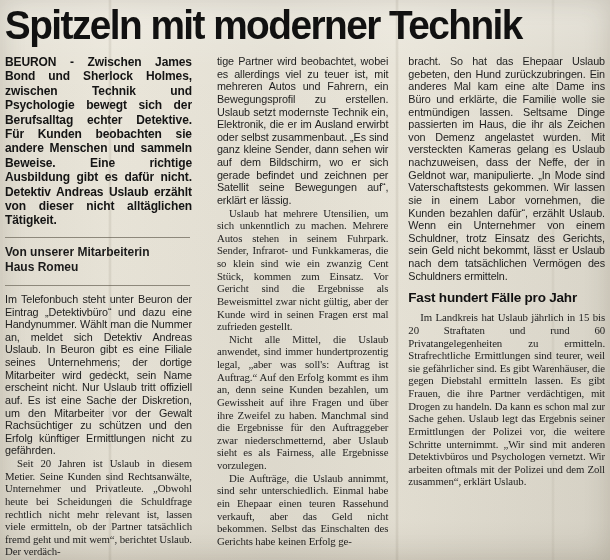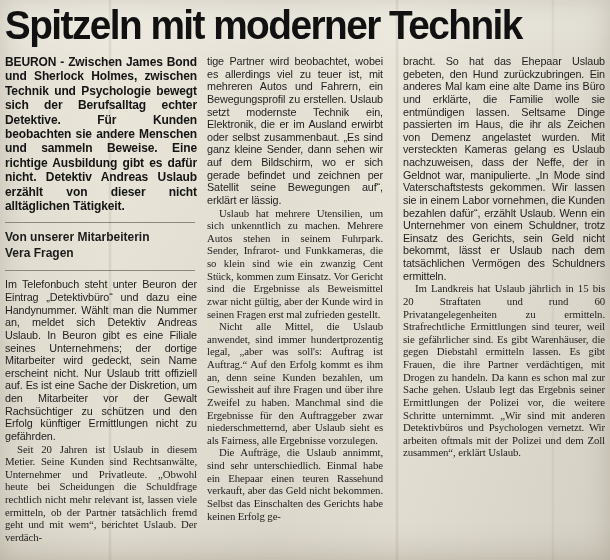--- a/index.html
+++ b/index.html
@@ -40,21 +40,21 @@
     transform-origin: left center;
   }
 
   .cols {
     position: absolute;
     left: 5px; right: 5px; top: 55px; bottom: 0;
     display: flex;
   }
   .col { text-align: justify; }
   .col1 { width: 192px; margin-right: 10px; }
-  .col2 { width: 176px; margin-right: 20px; }
+  .col2 { width: 176px; margin-right: 20px; margin-left: 15px; }
   .col3 { width: 202px; }
 
   p { margin: 0; }
   .lead {
     font-weight: bold;
     font-size: 12px;
     line-height: 1.2;
     letter-spacing: -0.1px;
     color: #141414;
   }
@@ -92,36 +92,37 @@
 
   <h1 class="headline">Spitzeln mit moderner Technik</h1>
 
   <div class="cols">
 
     <div class="col col1">
       <p class="lead">BEURON - Zwischen James Bond und Sherlock Holmes, zwischen Technik und Psychologie bewegt sich der Berufsalltag echter Detektive. Für Kunden beobachten sie andere Menschen und sammeln Beweise. Eine richtige Ausbildung gibt es dafür nicht. Detektiv Andreas Uslaub erzählt von dieser nicht alltäglichen Tätigkeit.</p>
       <div class="rule"></div>
       <p class="byline">
         <span>Von unserer Mitarbeiterin</span><br>
-        <span>Vera Fragen</span>
+        <span>Haus Romeu</span>
       </p>
       <div class="rule"></div>
       <p class="body">Im Telefonbuch steht unter Beuron der Eintrag „Detektivbüro“ und dazu eine Handynummer. Wählt man die Nummer an, meldet sich Detektiv Andreas Uslaub. In Beuron gibt es eine Filiale seines Unternehmens; der dortige Mitarbeiter wird gedeckt, sein Name erscheint nicht. Nur Uslaub tritt offiziell auf. Es ist eine Sache der Diskretion, um den Mitarbeiter vor der Gewalt Rachsüchtiger zu schützen und den Erfolg künftiger Ermittlungen nicht zu gefährden.</p>
       <p class="body indent">Seit 20 Jahren ist Uslaub in diesem Metier. Seine Kunden sind Rechtsanwälte, Unternehmer und Privatleute. „Obwohl heute bei Scheidungen die Schuldfrage rechtlich nicht mehr relevant ist, lassen viele ermitteln, ob der Partner tatsächlich fremd geht und mit wem“, berichtet Uslaub. Der verdäch-</p>
     </div>
 
     <div class="col col2">
       <p class="body">tige Partner wird beobachtet, wobei es allerdings viel zu teuer ist, mit mehreren Autos und Fahrern, ein Bewegungsprofil zu erstellen. Uslaub setzt modernste Technik ein, Elektronik, die er im Ausland erwirbt oder selbst zusammenbaut. „Es sind ganz kleine Sender, dann sehen wir auf dem Bildschirm, wo er sich gerade befindet und zeichnen per Satellit seine Bewegungen auf“, erklärt er lässig.</p>
       <p class="body indent">Uslaub hat mehrere Utensilien, um sich unkenntlich zu machen. Mehrere Autos stehen in seinem Fuhrpark. Sender, Infrarot- und Funkkameras, die so klein sind wie ein zwanzig Cent Stück, kommen zum Einsatz. Vor Gericht sind die Ergebnisse als Beweismittel zwar nicht gültig, aber der Kunde wird in seinen Fragen erst mal zufrieden gestellt.</p>
       <p class="body indent">Nicht alle Mittel, die Uslaub anwendet, sind immer hundertprozentig legal, „aber was soll's: Auftrag ist Auftrag.“ Auf den Erfolg kommt es ihm an, denn seine Kunden bezahlen, um Gewissheit auf ihre Fragen und über ihre Zweifel zu haben. Manchmal sind die Ergebnisse für den Auftraggeber zwar niederschmetternd, aber Uslaub sieht es als Fairness, alle Ergebnisse vorzulegen.</p>
       <p class="body indent">Die Aufträge, die Uslaub annimmt, sind sehr unterschiedlich. Einmal habe ein Ehepaar einen teuren Rassehund verkauft, aber das Geld nicht bekommen. Selbst das Einschalten des Gerichts habe keinen Erfolg ge-</p>
     </div>
 
     <div class="col col3">
       <p class="body">bracht. So hat das Ehepaar Uslaub gebeten, den Hund zurückzubringen. Ein anderes Mal kam eine alte Dame ins Büro und erklärte, die Familie wolle sie entmündigen lassen. Seltsame Dinge passierten im Haus, die ihr als Zeichen von Demenz angelastet wurden. Mit versteckten Kameras gelang es Uslaub nachzuweisen, dass der Neffe, der in Geldnot war, manipulierte. „In Mode sind Vaterschaftstests gekommen. Wir lassen sie in einem Labor vornehmen, die Kunden bezahlen dafür“, erzählt Uslaub. Wenn ein Unternehmer von einem Schuldner, trotz Einsatz des Gerichts, sein Geld nicht bekommt, lässt er Uslaub nach dem tatsächlichen Vermögen des Schuldners ermitteln.</p>
+      <h2 class="subhead">Fast hundert Fälle pro Jahr</h2>
       <p class="body indent">Im Landkreis hat Uslaub jährlich in 15 bis 20 Straftaten und rund 60 Privatangelegenheiten zu ermitteln. Strafrechtliche Ermittlungen sind teurer, weil sie gefährlicher sind. Es gibt Warenhäuser, die gegen Diebstahl ermitteln lassen. Es gibt Frauen, die ihre Partner verdächtigen, mit Drogen zu handeln. Da kann es schon mal zur Sache gehen. Uslaub legt das Ergebnis seiner Ermittlungen der Polizei vor, die weitere Schritte unternimmt. „Wir sind mit anderen Detektivbüros und Psychologen vernetzt. Wir arbeiten oftmals mit der Polizei und dem Zoll zusammen“, erklärt Uslaub.</p>
     </div>
 
   </div>
 
   <div class="crease c1"></div>
   <div class="crease c2"></div>
   <div class="crease c3"></div>
 
 </div>

